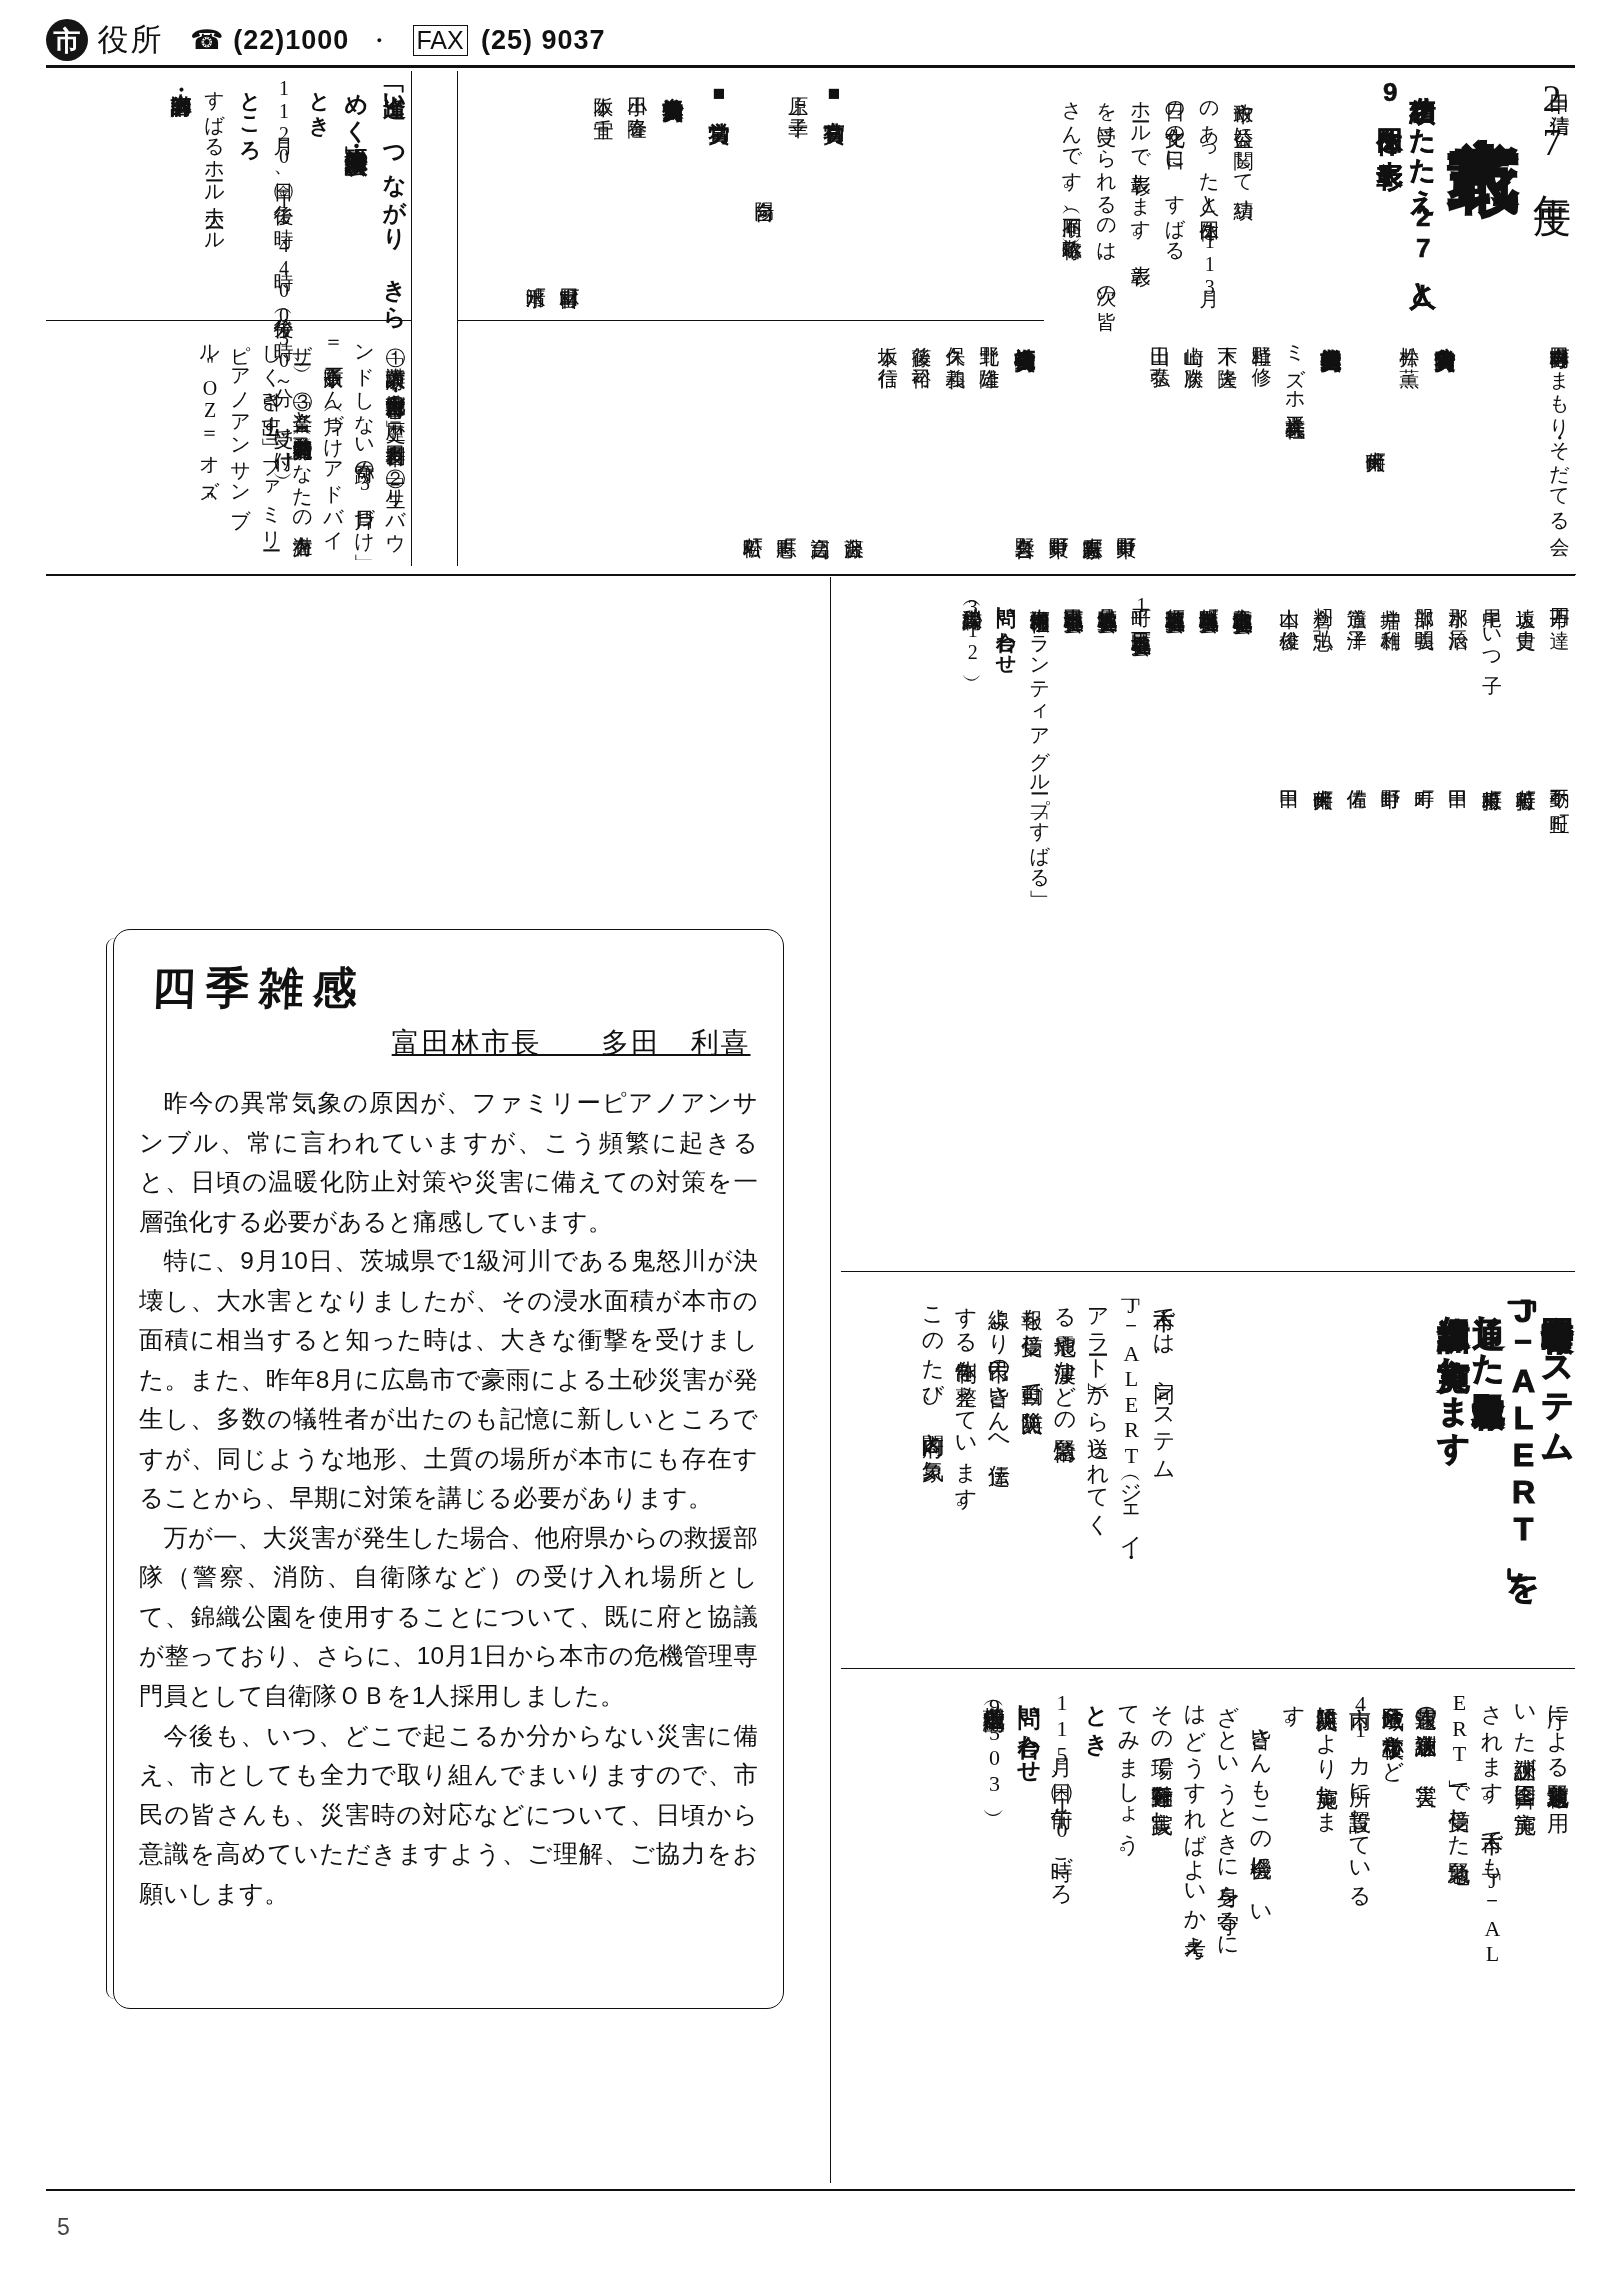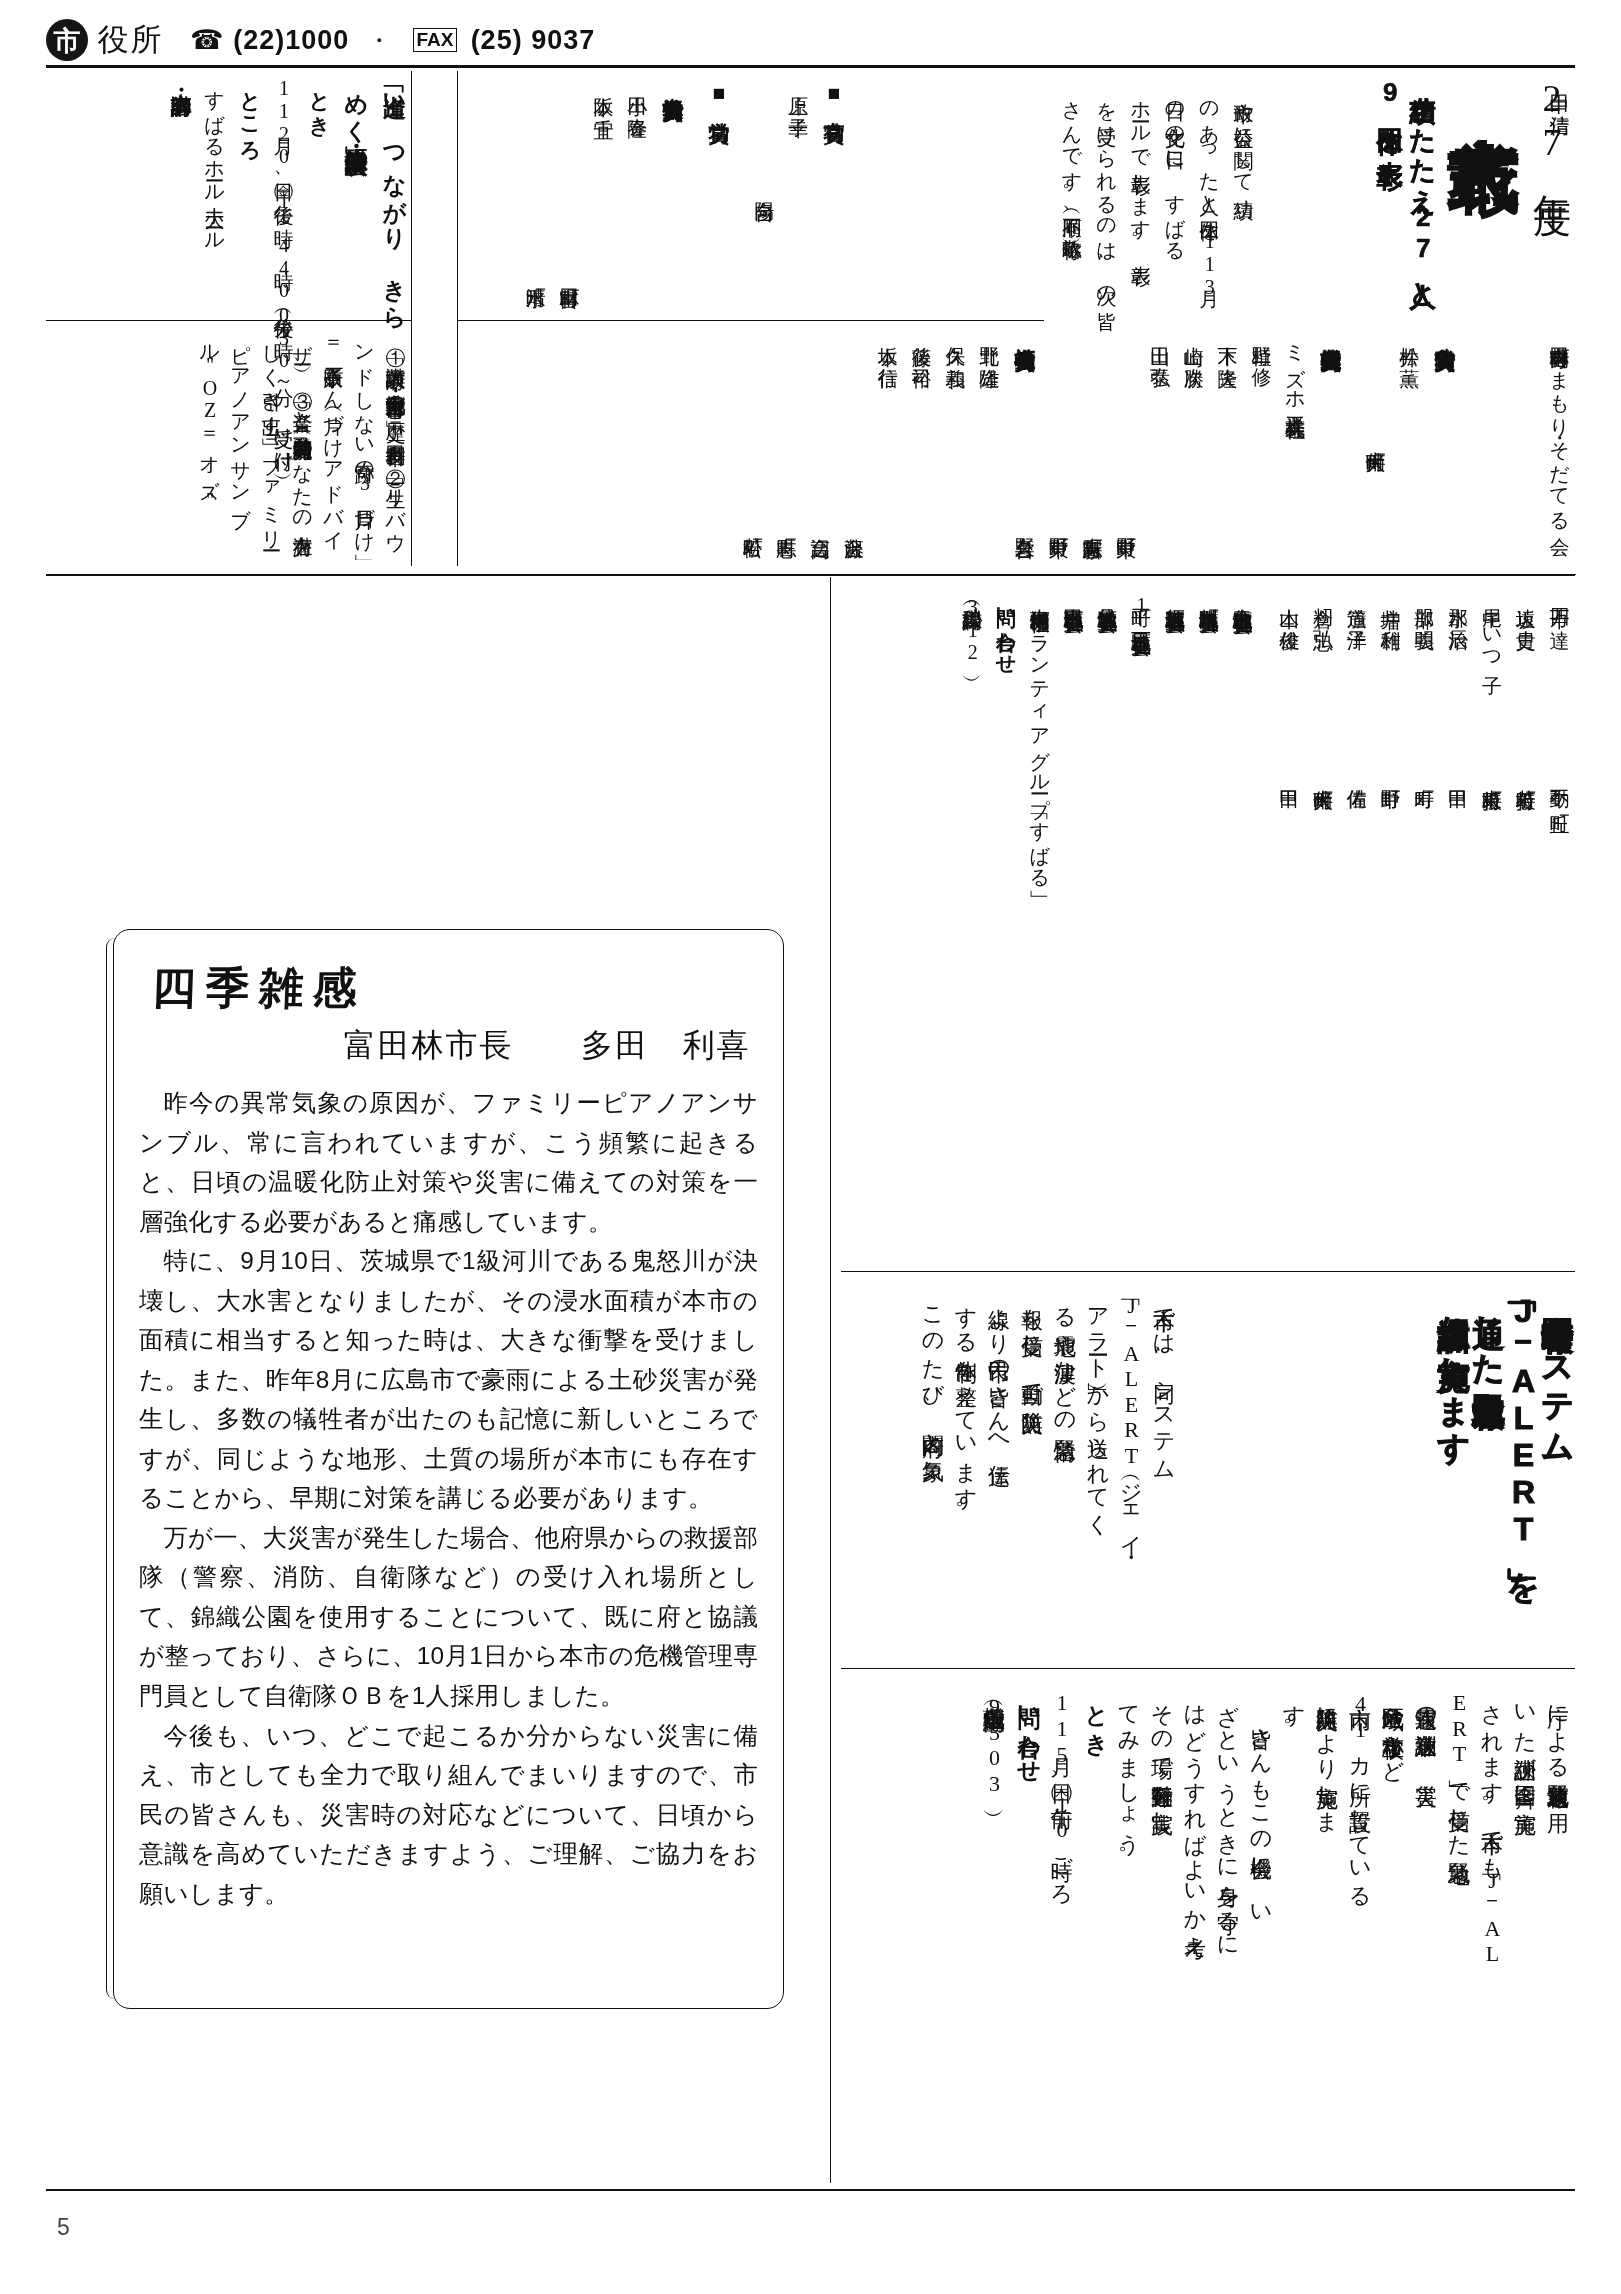--- a/index.html
+++ b/index.html
@@ -21,21 +21,21 @@
     width:42px;height:42px;border-radius:50%;
     background:#151515;color:#fff;
     display:flex;align-items:center;justify-content:center;
     font-size:27px;font-weight:bold;line-height:1;
     font-family:"DejaVu Sans",sans-serif;
   }
   .masthead-word{font-size:31px;font-weight:normal;letter-spacing:1.9px;}
   .tel-glyph{font-size:27px;margin-left:17px;}
   .masthead-num{font-size:27px;font-weight:bold;letter-spacing:1px;}
   .fax-box{
-    border:1.9px solid #111;padding:0 2.9px;font-size:19px;font-weight:bold;
+    border:1.9px solid #111;padding:0 2.9px;font-size:25px;font-weight:normal;
     line-height:1.15;margin:0 3.8px;
   }
   .dot-sep{font-size:25px;margin:0 7.6px;}
 
   .rule-top{
     position:absolute;left:46px;top:65px;width:1529px;height:0;
     border-top:3.8px solid #111;
   }
   .b{font-weight:bold;}
 
@@ -107,21 +107,21 @@
     border-top-left-radius:15.3px;border-bottom-left-radius:15.3px;
   }
   .essay-title{
     position:absolute;left:38px;top:29px;
     font-family:"DejaVu Sans",sans-serif;
     font-size:44px;font-weight:bold;letter-spacing:9.6px;
     transform:skewX(-2deg);
   }
   .essay-byline{
     position:absolute;right:32.5px;top:94px;
-    font-size:32px;letter-spacing:1.9px;
+    font-size:28px;letter-spacing:1.9px;text-decoration:underline;
   }
   .essay-body{
     position:absolute;left:25px;right:25px;top:153px;
     font-family:"Liberation Sans","DejaVu Sans",sans-serif;
     font-size:24.4px;line-height:1.62;
     text-align:justify;
     letter-spacing:0.2px;
   }
   .essay-body p{margin:0 0 0 0;text-indent:1em;}
 

